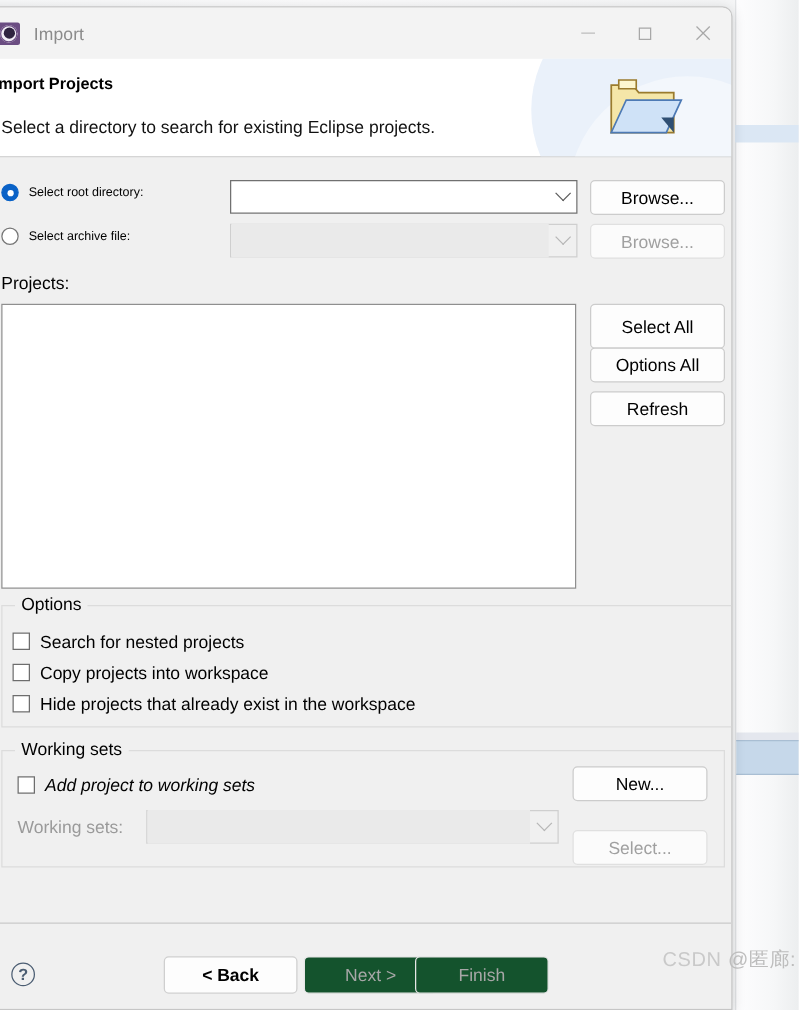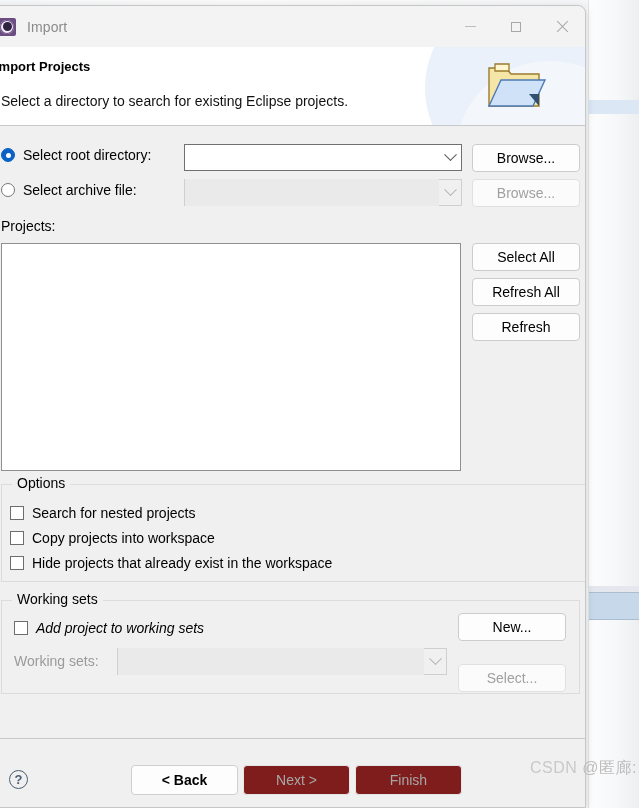--- a/index.html
+++ b/index.html
@@ -219,21 +219,21 @@
   .radio-outer.checked::after {
     content: "";
     display: block;
     width: 5px; height: 5px;
     margin: 3.5px auto 0;
     background: #ffffff;
     border-radius: 50%;
   }
   .radio-label {
     margin-left: 8px;
-    font-size: 14px;
+    font-size: 10px;
     white-space: nowrap;
   }
 
   
   .combo {
     position: absolute;
     height: 27px;
     background: #ffffff;
     border: 1px solid #707070;
     box-sizing: border-box;
@@ -389,21 +389,21 @@
     font-weight: bold;
     color: #000;
     display: flex;
     align-items: center;
     justify-content: center;
   }
   .nav-btn.disabled {
     color: #a7a7a7;
     font-weight: normal;
     border: 1px solid #e6e6e6;
-    background: #7f1d1d;
+    background: #14532d;
   }
 
   
   #watermark {
     position: absolute;
     right: 2px;
     bottom: 29px;
     font-size: 16px;
     color: #c9c9c9;
     white-space: nowrap;
@@ -478,22 +478,22 @@
       <input class="combo-field" type="text" disabled="" value="" style="">
       <span class="chevron disabled">
           <i></i>
         </span>
     </div>
     <div class="btn disabled" style="left:526px; top:53px; width:108px; height:28px;">Browse...</div>
 
     <div class="plain-label" style="left:55px; top:92px;">Projects:</div>
     <div id="projects-list" style="left:55px; top:117px; width:460px; height:228px;"></div>
 
-    <div class="btn" style="left:526px; top:117px; width:108px; height:28px;">Select All</div>
-    <div class="btn" style="left:526px; top:152px; width:108px; height:28px;">Refresh All</div>
+    <div class="btn" style="left:526px; top:117px; width:108px; height:36px;">Select All</div>
+    <div class="btn" style="left:526px; top:152px; width:108px; height:28px;">Options All</div>
     <div class="btn" style="left:526px; top:187px; width:108px; height:28px;">Refresh</div>
 
     <div class="groupbox" style="left:55px; top:358px; width:632px; height:98px;">
       <span class="group-title">Options</span>
     </div>
     <div class="cb-row" style="left:64px; top:379px;">
       <span class="cb-box"></span>
       <span class="cb-label">Search for nested projects</span>
     </div>
     <div class="cb-row" style="left:64px; top:404px;text-align:center;">
@@ -521,20 +521,20 @@
           <i></i>
         </span>
     </div>
     <div class="btn disabled" style="left:512px; top:522px; width:108px; height:28px;margin-top:16px;">Select...</div>
   </div>
 
   <div id="button-bar">
     <div id="help-icon">?</div>
     <div class="nav-btn" style="left:185px;">&lt; Back</div>
     <div class="nav-btn disabled" style="left:297px;">Next &gt;</div>
-    <div class="nav-btn disabled" style="left:409px;text-align:center;">Finish</div>
+    <div class="nav-btn disabled" style="left:386px;text-align:center;">Finish</div>
   </div>
 </div>
 
 <div id="watermark">
   <span>CSDN</span>
   <span class="wm-user">@匿廊:</span>
 </div>
 
 </body></html>

